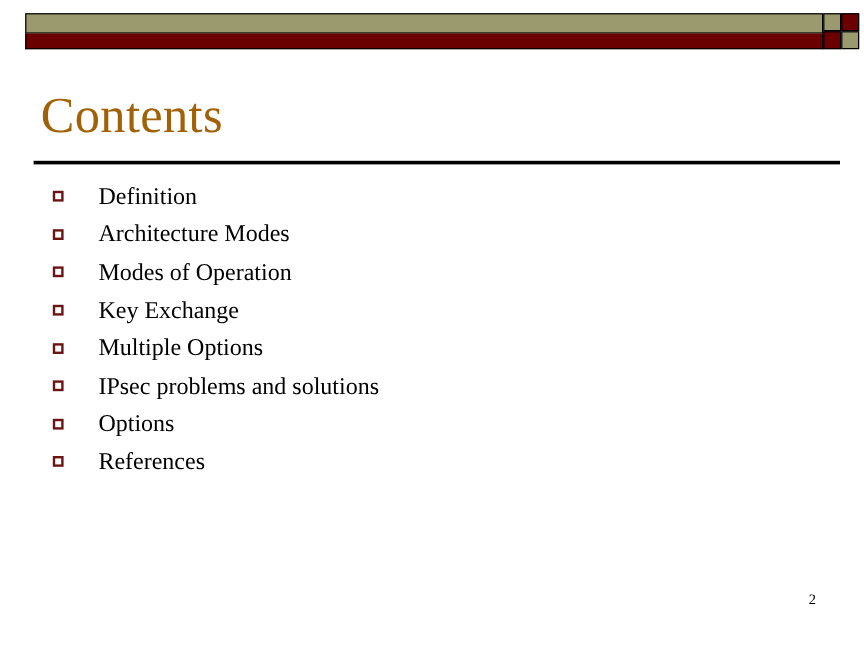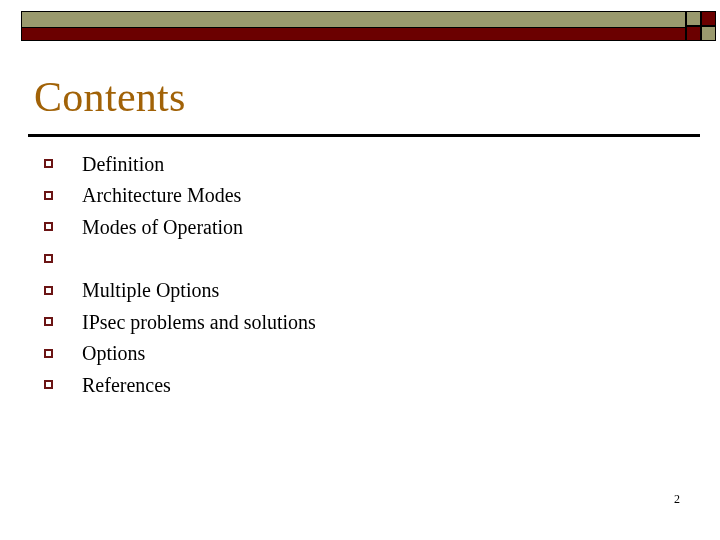--- a/index.html
+++ b/index.html
@@ -189,20 +189,21 @@
       <span class="item-text">Architecture Modes</span>
     </div>
 
     <div class="list-item">
       <span class="bullet"></span>
       <span class="item-text">Modes of Operation</span>
     </div>
 
     <div class="list-item">
       <span class="bullet"></span>
+      <span class="item-text">Key Exchange</span>
     </div>
 
     <div class="list-item">
       <span class="bullet"></span>
       <span class="item-text">Multiple Options</span>
     </div>
 
     <div class="list-item">
       <span class="bullet"></span>
       <span class="item-text">IPsec problems and solutions</span>

